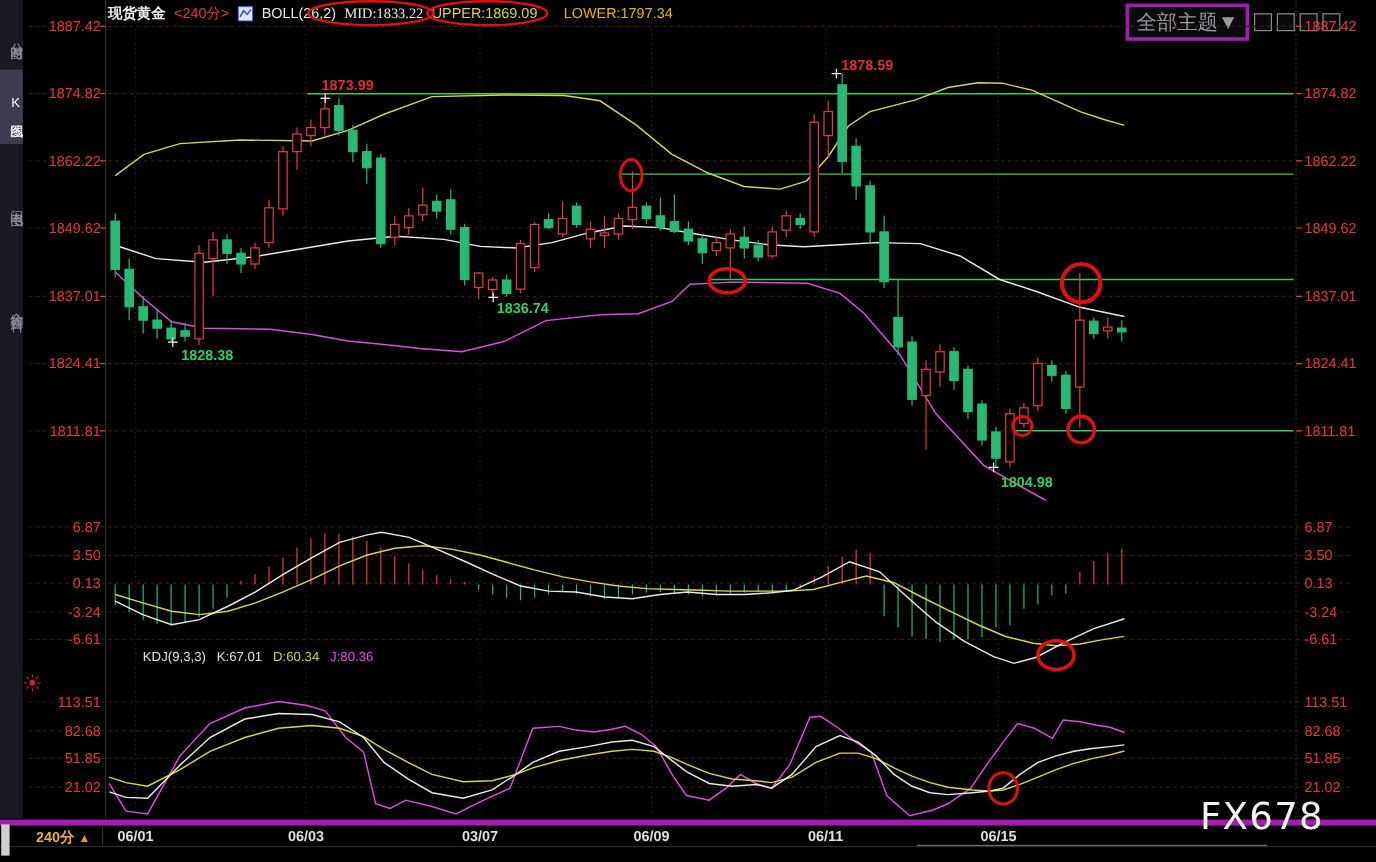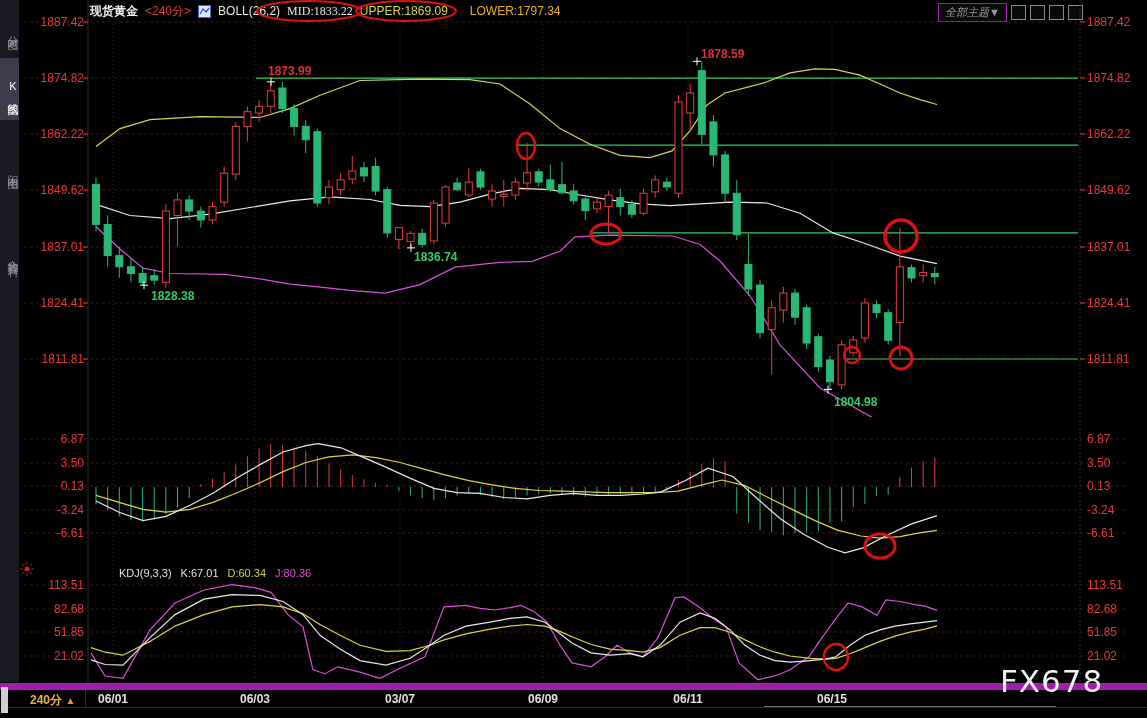--- a/index.html
+++ b/index.html
@@ -14,30 +14,30 @@
   #header{position:absolute;left:90px;top:3px;height:16px;display:flex;align-items:center;gap:7px;
           font-size:12px;color:#e8e8e8;z-index:2;white-space:nowrap;}
   #hdr-symbol{font-weight:bold;color:#f0f0f0;}
   #hdr-period{color:#e23b3b;}
   #hdr-boll{color:#e8e8e8;}
   #hdr-mid{color:#e8e8e8;font-family:Liberation Serif, serif;}
   #hdr-upper{color:#d6d64a;}
   #hdr-lower{color:#eab308;margin-left:15px;}
   #hdr-chart-icon{width:13px;height:13px;display:inline-block;}
   #theme-controls{position:absolute;top:3px;left:938px;display:flex;align-items:center;gap:4px;z-index:2;}
-  #theme-btn{border:1px solid #a21caf;color:#9a9aa5;font-size:11px;padding:1px 6px;background:#0a0a0a;cursor:pointer;font-style:italic;}
+  #theme-btn{border:3px solid #a21caf;color:#9a9aa5;font-size:17px;padding:1px 6px;background:#0a0a0a;cursor:pointer;}
   .tool-btn{width:15px;height:15px;border:1px solid #8a8a8a;background:#0a0a0a;display:flex;
             align-items:center;justify-content:center;cursor:pointer;}
   
   .ind-header{position:absolute;left:91px;height:13px;display:flex;gap:9px;font-size:11px;z-index:2;white-space:nowrap;}
   .ind-white{color:#e0e0e0;} .ind-yellow{color:#cfcf4a;} .ind-magenta{color:#e24fe2;}
   
   #plot{position:absolute;left:0;top:0;z-index:3;pointer-events:none;}
   
-  #date-row{position:absolute;left:0;top:683px;width:1147px;height:17px;border-top:7px solid #a21caf;
+  #date-row{position:absolute;left:0;top:683px;width:1147px;height:17px;border-top:5px solid #a21caf;
             border-bottom:1px solid #2c2c2c;z-index:4;background:#000;}
   #period-box{position:absolute;left:30px;top:2px;font-size:12px;font-weight:bold;color:#e8b23c;cursor:pointer;}
   #period-box .arr{color:#e89a20;font-size:10px;}
   .date-label{position:absolute;top:2px;transform:translateX(-50%);color:#e0e0e0;font-size:12px;font-weight:bold;}
   #date-vsep{position:absolute;left:85px;top:0;width:1px;height:17px;background:#2c2c2c;}
   #h-scroll{position:absolute;left:764px;top:16px;width:292px;height:1px;background:#6a6a6a;}
   
   #toolbar{position:absolute;left:0;top:701px;width:1147px;height:17px;background:#000;display:flex;
            align-items:center;gap:0;z-index:4;font-size:12px;}
   #toolbar .tb{padding:0 9px;color:#b5b5b5;cursor:pointer;line-height:16px;}
@@ -107,21 +107,21 @@
         <svg width="15" height="15">
           <path d="M3 2v9h8" stroke="#aaa" fill="none"></path>
           <path d="M11 2v9" stroke="#aaa" fill="none"></path>
           <path d="M14 6.5l-2.6-1.5v3z" fill="#aaa"></path>
           <path d="M5 4h4v4H5z" stroke="#aaa" fill="none"></path>
         </svg>
       </button>
     </div>
 
 
-  <div class="ind-header" style="top:567px;padding-left:28px;">
+  <div class="ind-header" style="top:542px;padding-left:28px;">
     <span class="ind-white">KDJ(9,3,3)</span>
     <span class="ind-white">K:67.01</span>
     <span class="ind-yellow">D:60.34</span>
     <span class="ind-magenta">J:80.36</span>
   </div>
 
   <svg id="plot" width="1147" height="718">
       <defs>
         <clipPath id="clipMain">
           <rect x="88" y="0" width="992" height="417"></rect>

